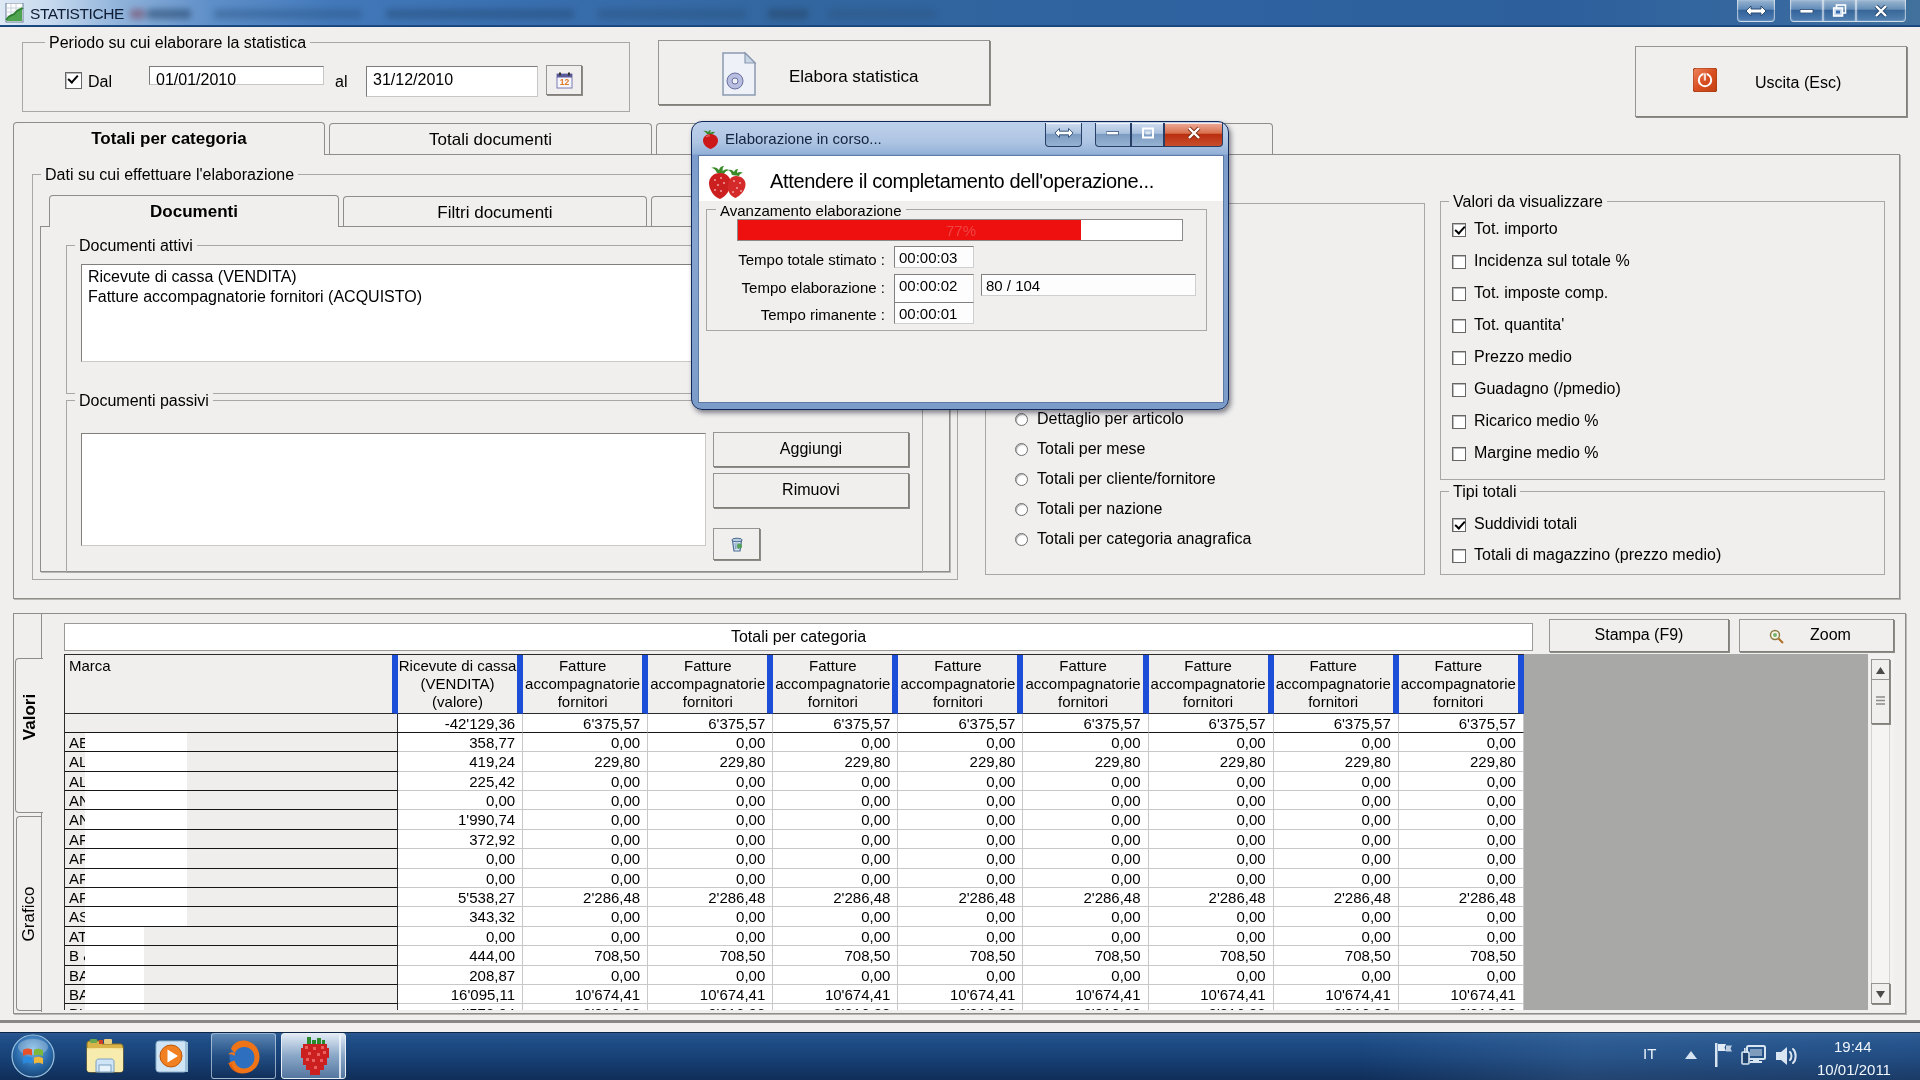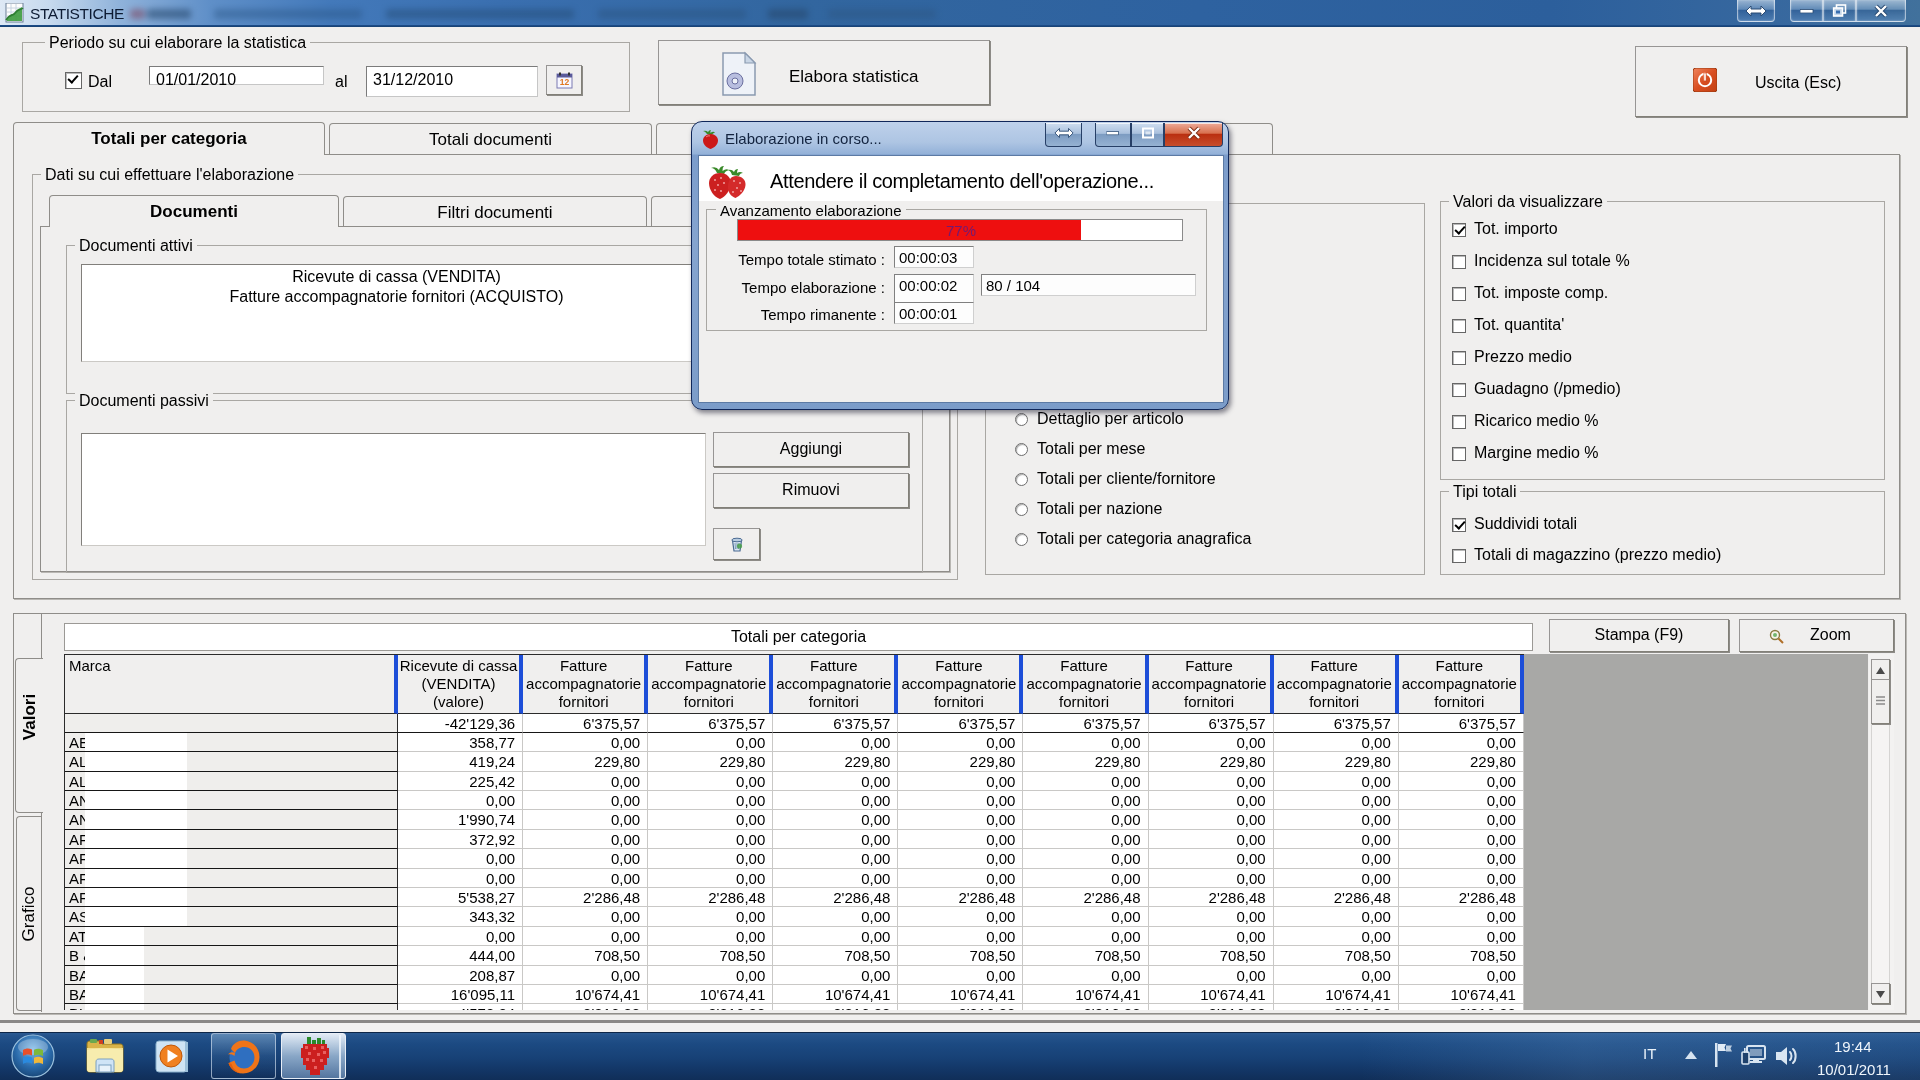--- a/index.html
+++ b/index.html
@@ -36,27 +36,27 @@
 .cb.ck::after { content:""; position:absolute; left:2px; top:2px; width:8px; height:4px;
   border-left:2px solid #000; border-bottom:2px solid #000; transform:rotate(-48deg); }
 .rad { position:absolute; width:13px; height:13px; border-radius:50%; background:#fff;
   border:1px solid #6d6d6d; box-shadow:inset 1px 1px 1px #aaa; }
 .tab { position:absolute; height:31px; background:#f0efee; border:1px solid #8f8d89;
   border-bottom:none; border-radius:4px 4px 0 0; text-align:center; font-size:17px;
   padding-top:6px; color:#000; }
 .panel { position:absolute; background:#f0efee; border:1px solid #8f8d89;
   box-shadow:1px 1px 0 #b9b7b3; }
 .lbx { position:absolute; background:#fff; border:1px solid #817f7b;
-  border-bottom-color:#cbc9c5; border-right-color:#cbc9c5; font-size:16px; padding:2px 0 7px 6px; line-height:20px;text-align:center; }
+  border-bottom-color:#cbc9c5; border-right-color:#cbc9c5; font-size:16px; padding:2px 0 7px 6px; line-height:20px; }
 
 
 #tblwrap { position:absolute; left:64px; top:654px; width:1460px; height:356px;
   overflow:hidden; border-left:1px solid #2b2b2b; border-top:1px solid #2b2b2b; background:#fff; }
 #thead { display:flex; height:58.5px; background:#f0efee; }
-.hc { width:125.1px; flex:none; border-right:4px solid #1d4ed8; border-bottom:1px solid #2b2b2b;
+.hc { width:125.1px; flex:none; border-right:6px solid #1d4ed8; border-bottom:1px solid #2b2b2b;
   font-size:15px; text-align:center; line-height:18px; padding-top:2px; }
 .hc.hm { width:333px; text-align:left; padding-left:4px; line-height:17px; }
 .trow { display:flex; height:19.4px; }
 .mc { width:333px; flex:none; background:#efeeec; border-right:1px solid #2b2b2b;
   border-bottom:1px solid #161616; font-size:15px; padding:1px 0 0 4px; position:relative; }
 .vc { width:125.1px; flex:none; border-right:1px solid #c9c8c6; border-bottom:1px solid #c9c8c6;
   font-size:15px; text-align:right; padding:1px 7px 0 0; background:#fff; }
 .trow.tot .vc { border-bottom-color:#161616; }
 .cs1 { position:absolute; left:20px; top:0; height:18.4px; width:102px; background:#fff; }
 .cs2 { position:absolute; left:20px; top:0; height:18.4px; width:59px; background:#fff; }
@@ -676,21 +676,21 @@
           <circle cx="34" cy="26" r="1"></circle>
         </g>
     </svg>
     <div class="abs" style="left:71px;top:14px;font-size:20px;font-weight:normal;letter-spacing:-.35px">Attendere il completamento dell'operazione...</div>
     <div class="dgb" style="left:7px;top:53px;width:501px;height:122px">
         <b>Avanzamento elaborazione</b>
       </div>
 
     <div class="abs" style="left:38px;top:63px;width:446px;height:22px;border:1px solid #8a8a8a;background:#fff">
       <div class="abs" style="left:0;top:0;width:343px;height:20px;background:#ee0f0f"></div>
-      <div class="abs" style="left:0;top:2px;width:446px;text-align:center;font-size:15px;color:#701a75">77%</div>
+      <div class="abs" style="left:0;top:2px;width:446px;text-align:center;font-size:15px;color:#ef4444">77%</div>
     </div>
     <div class="dlab" style="left:0;top:95px;width:186px;text-align:right">Tempo totale stimato :</div>
     <div class="dinp" style="left:195px;top:90px;width:80px;height:22px">00:00:03</div>
     <div class="dlab" style="left:0;top:123px;width:186px;text-align:right">Tempo elaborazione :</div>
     <div class="dinp" style="left:195px;top:118px;width:80px;height:37px">00:00:02</div>
     <div class="dinp" style="left:282px;top:118px;width:215px;height:22px">80 / 104</div>
     <div class="dlab" style="left:0;top:150px;width:186px;text-align:right">Tempo rimanente :</div>
     <div class="dinp" style="left:195px;top:146px;width:80px;height:22px">00:00:01</div>
 
   </div>

